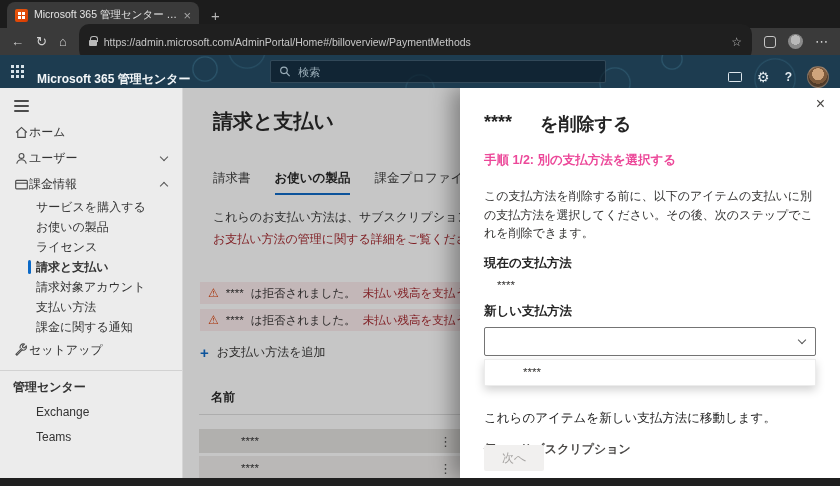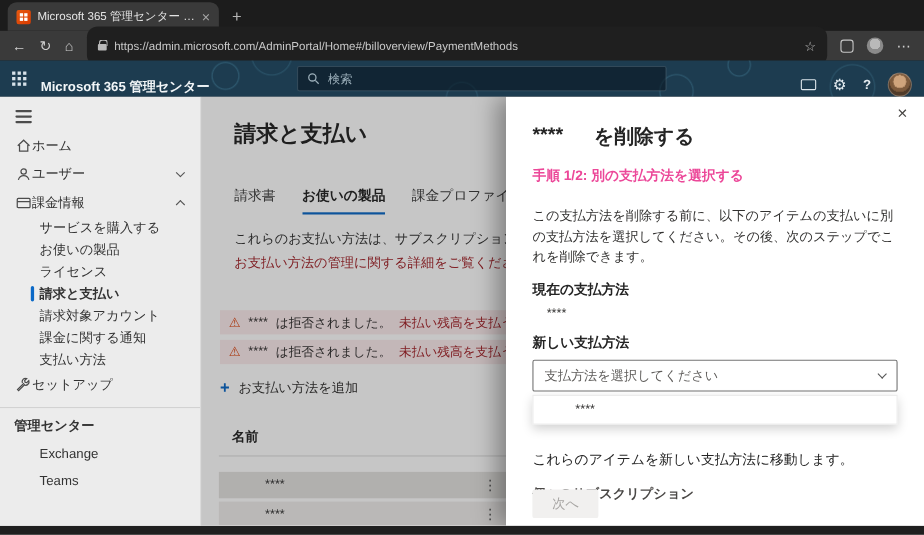--- a/index.html
+++ b/index.html
@@ -208,24 +208,24 @@
       <div class="sub-row">
           <span>ライセンス</span>
         </div>
       <div class="sub-row active">
           <span>請求と支払い</span>
         </div>
       <div class="sub-row">
           <span>請求対象アカウント</span>
         </div>
       <div class="sub-row">
+          <span>支払い方法</span>
+        </div>
+      <div class="sub-row">
           <span>課金に関する通知</span>
-        </div>
-      <div class="sub-row">
-          <span>支払い方法</span>
         </div>
       <div class="side-row">
         <svg width="15" height="15" viewBox="0 0 16 16">
             <path d="M9.3 6.7 3.1 12.9l-1-1 6.2-6.2 M8.6 7.4a3.3 3.3 0 0 0 4.4-4.2l-2 2-1.6-.4-.4-1.6 2-2a3.3 3.3 0 0 0-4.2 4.4" fill="none" stroke="#4c4c4c" stroke-width="1.2"></path>
           </svg>
         <span>セットアップ</span>
       </div>
       <div class="side-divider"></div>
       <div class="side-header">管理センター</div>
       <div class="side-plain">
@@ -284,21 +284,20 @@
       <div class="panel-title">
         <span>****</span>
         <span>を削除する</span>
       </div>
       <div class="step-title">手順 1/2: 別の支払方法を選択する</div>
       <div class="step-desc">この支払方法を削除する前に、以下のアイテムの支払いに別の支払方法を選択してください。その後、次のステップでこれを削除できます。</div>
       <div class="f-label">現在の支払方法</div>
       <div class="current-value">****</div>
       <div class="f-label">新しい支払方法</div>
       <div class="select">
-        <span>支払方法を選択してください</span>
         <span class="chev"></span>
       </div>
       <div class="dropdown">
         <span>****</span>
       </div>
       <div class="move-text">これらのアイテムを新しい支払方法に移動します。</div>
       <div class="subs-label">個々のサブスクリプション</div>
       <button class="next-btn" disabled="">次へ</button>
     </section>
 

